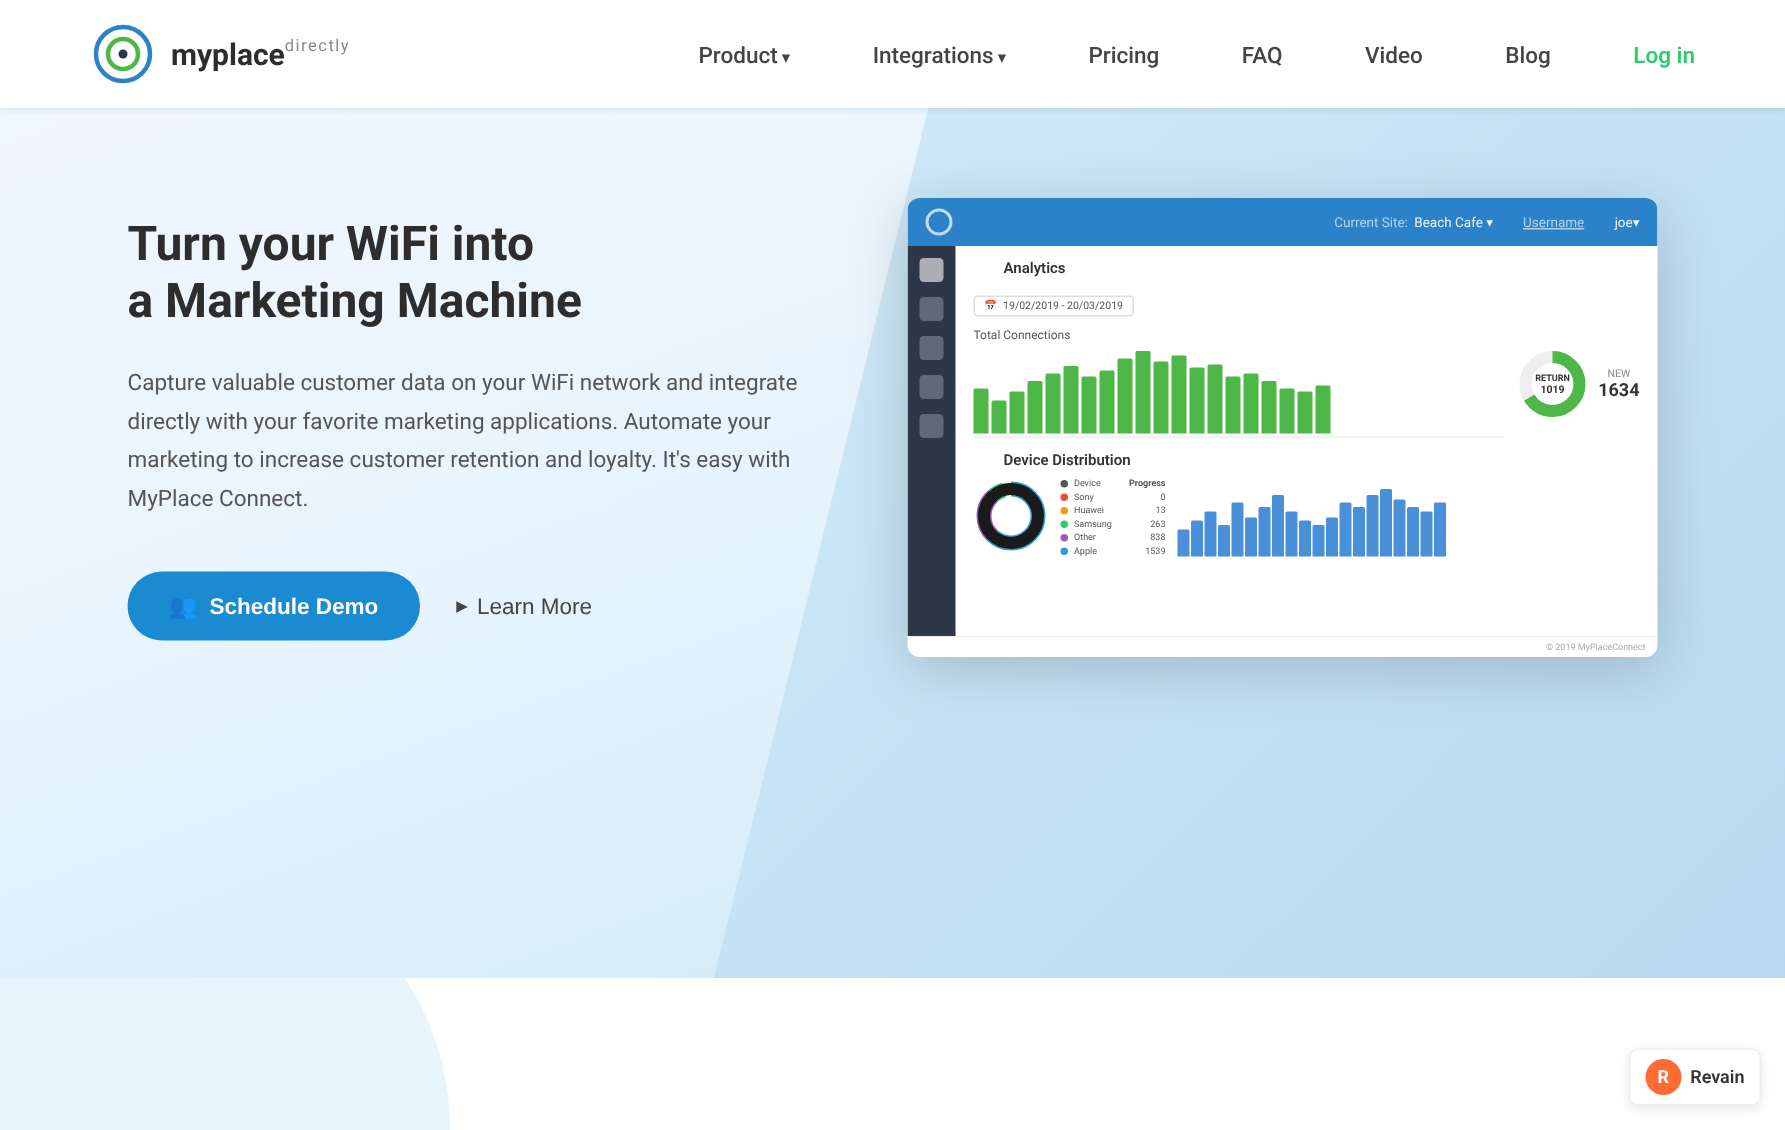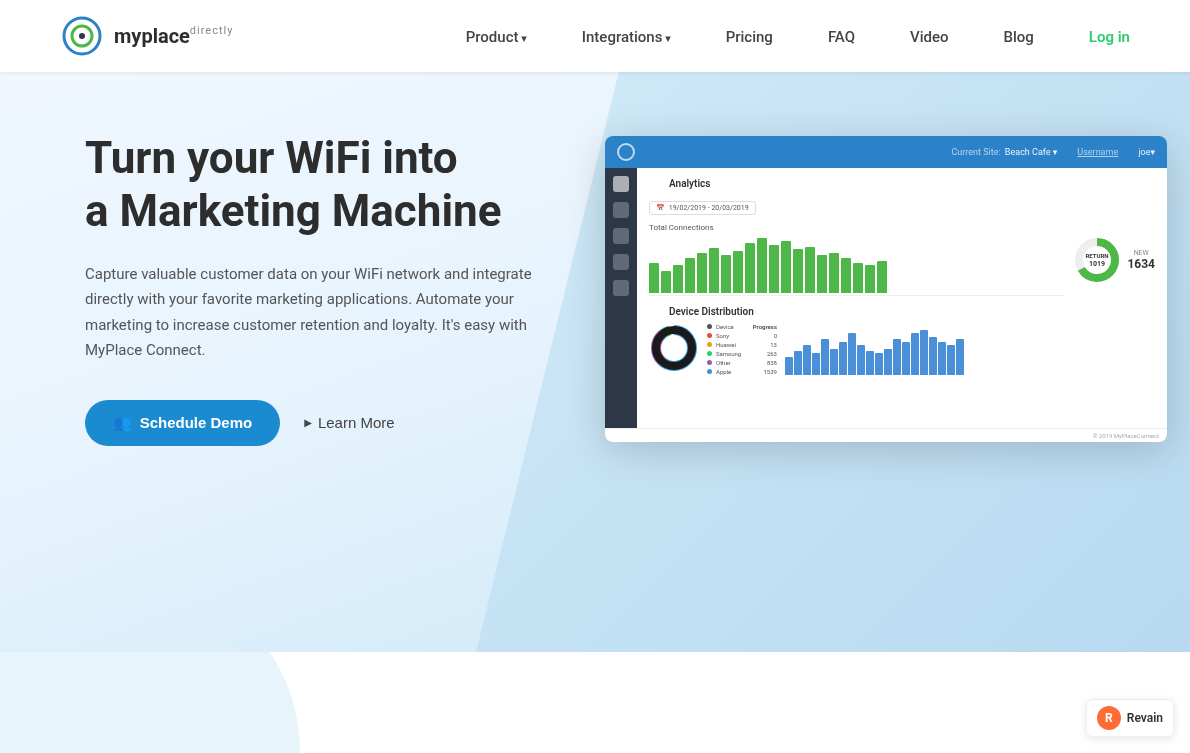--- a/index.html
+++ b/index.html
@@ -87,21 +87,21 @@
       align-items: center;
       max-width: 1140px;
       margin: 0 auto;
       padding: 60px 60px 80px;
       gap: 60px;
     }
     .hero-text {
       flex: 0 0 460px;
     }
     .hero-title {
-      font-size: 44px;
+      font-size: 32px;
       font-weight: 700;
       color: #2d2d2d;
       line-height: 1.2;
       margin-bottom: 24px;
     }
     .hero-description {
       font-size: 15px;
       color: #555;
       line-height: 1.7;
       margin-bottom: 36px;
@@ -145,21 +145,21 @@
     .hero-image {
       flex: 1;
       display: flex;
       justify-content: flex-end;
     }
     .dashboard-frame {
       background: #fff;
       border-radius: 8px;
       box-shadow: 0 8px 40px rgba(0,0,0,0.18);
       overflow: hidden;
-      width: 562px;
+      width: 500px;
       min-height: 300px;
     }
     .dash-topbar {
       background: #2c82c9;
       height: 32px;
       display: flex;
       align-items: center;
       padding: 0 12px;
       justify-content: space-between;
     }

